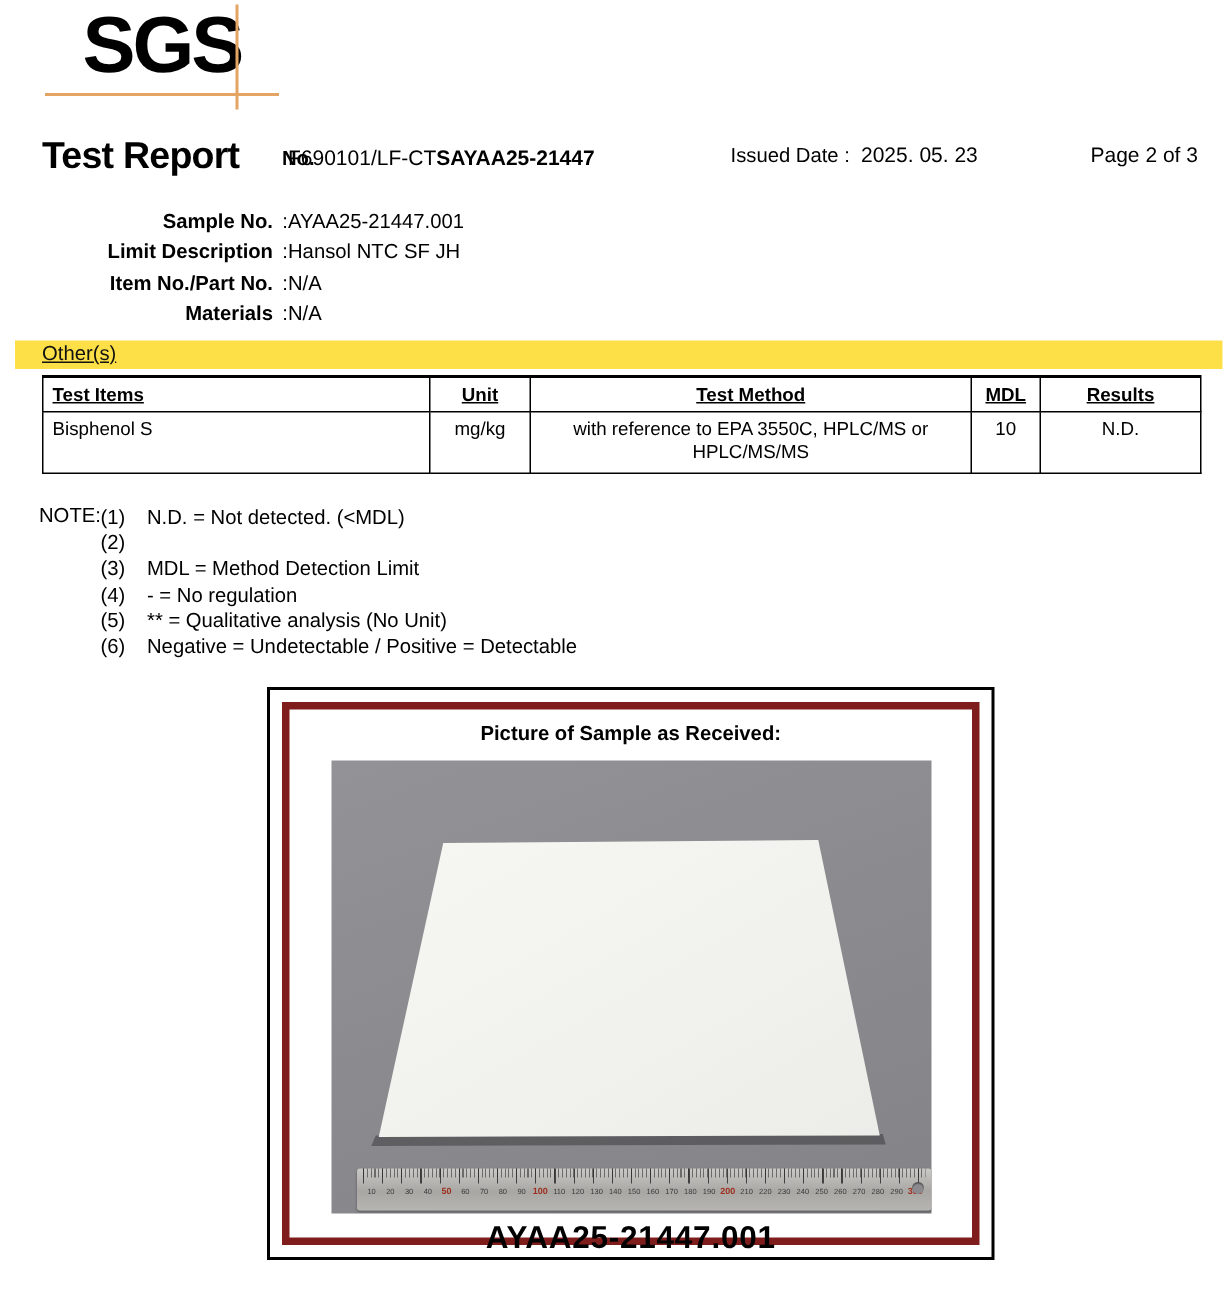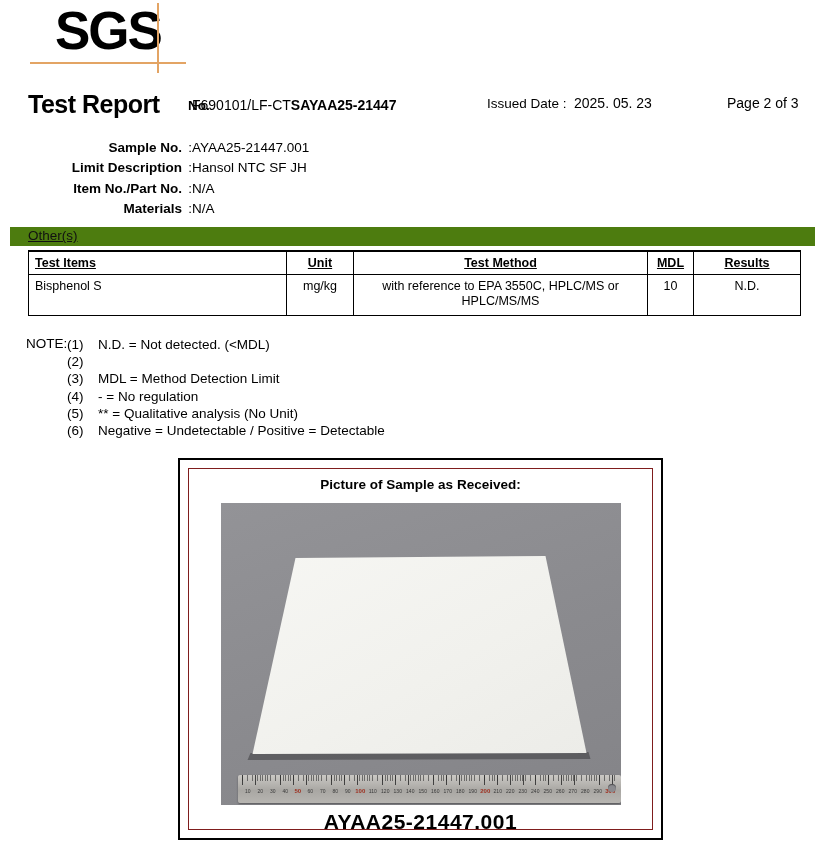--- a/index.html
+++ b/index.html
@@ -20,40 +20,40 @@
   .report-no .bold{font-weight:bold;}
   .issued-label{position:absolute;left:487px;top:96px;font-size:13.5px;}
   .issued-value{position:absolute;left:574px;top:95px;font-size:14px;}
   .page-info{position:absolute;left:727px;top:95px;font-size:14px;}
   
   .sample-info{position:absolute;left:28px;top:137px;font-size:13.5px;text-align:right;}
   .sample-row{display:flex;height:20.5px;align-items:center;}
   .sample-row .lbl{width:154px;font-weight:bold;}
   .sample-row .sep{width:10px;}
   
-  .others-bar{position:absolute;left:10px;top:227px;width:805px;height:19px;background:#4d7c0f;}
+  .others-bar{position:absolute;left:10px;top:227px;width:805px;height:19px;background:#fde047;}
   .others-bar span{position:absolute;left:18px;top:1px;font-size:13.5px;text-decoration:underline;color:#111;}
   
   .results-table{position:absolute;left:28px;top:250px;width:772px;border-collapse:collapse;
     table-layout:fixed;font-size:12.5px;border-top:2px solid #000;}
   .results-table th,.results-table td{border:1px solid #000;padding:2px 6px;}
   .results-table th{font-weight:bold;height:18px;text-align:center;text-decoration:underline;}
   .results-table th.left,.results-table td.left{text-align:left;}
   .results-table td{height:34px;vertical-align:top;text-align:center;padding-top:4px;}
   .method-cell div{line-height:15px;}
   
   .note{position:absolute;left:26px;top:336px;font-size:13.5px;}
   .note-flex{display:flex;}
   .note-label{width:41px;}
   .note-item{display:flex;line-height:17.2px;}
   .note-item .num{width:31px;}
   
   .picture-outer{position:absolute;left:178px;top:458px;width:485px;height:382px;
     border:2px solid #000;box-sizing:border-box;}
-  .picture-inner{position:absolute;left:8px;top:8px;right:8px;bottom:8px;border:1px solid #7f1d1d;}
+  .picture-inner{position:absolute;left:8px;top:8px;right:8px;bottom:8px;border:5px solid #7f1d1d;}
   .picture-title{text-align:center;margin-top:8px;font-size:13.5px;font-weight:bold;line-height:16px;}
   .photo{width:400px;height:302px;margin:10px auto 0;position:relative;overflow:hidden;
     background:linear-gradient(160deg,#939397 0%,#8A8A8E 55%,#848488 100%);}
   .paper-shadow{position:absolute;inset:0;background:rgba(25,25,30,0.38);
     clip-path:polygon(30px 250px,368px 249px,370px 256px,27px 257px);}
   .paper{position:absolute;inset:0;
     background:linear-gradient(150deg,#f8f8f5 0%,#f1f1ed 55%,#eaeae6 100%);
     clip-path:polygon(75px 55px,325px 53px,366px 250px,32px 251px);}
   .ruler{position:absolute;left:17px;top:272px;width:383px;height:28px;border-radius:2px;
     background:linear-gradient(180deg,#cac8c4 0%,#a9a7a3 55%,#b7b5b1 100%);

